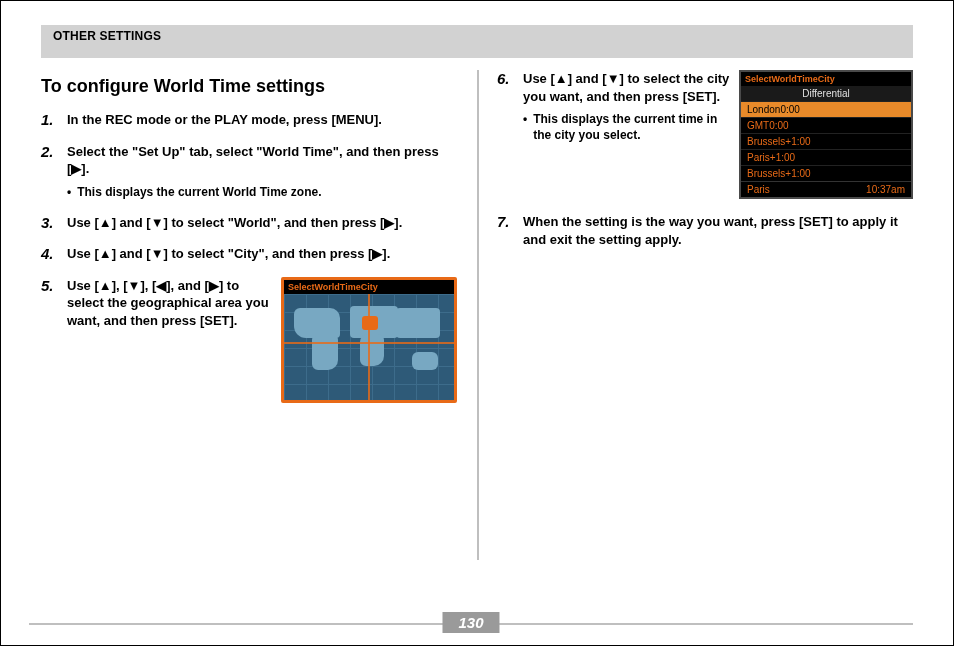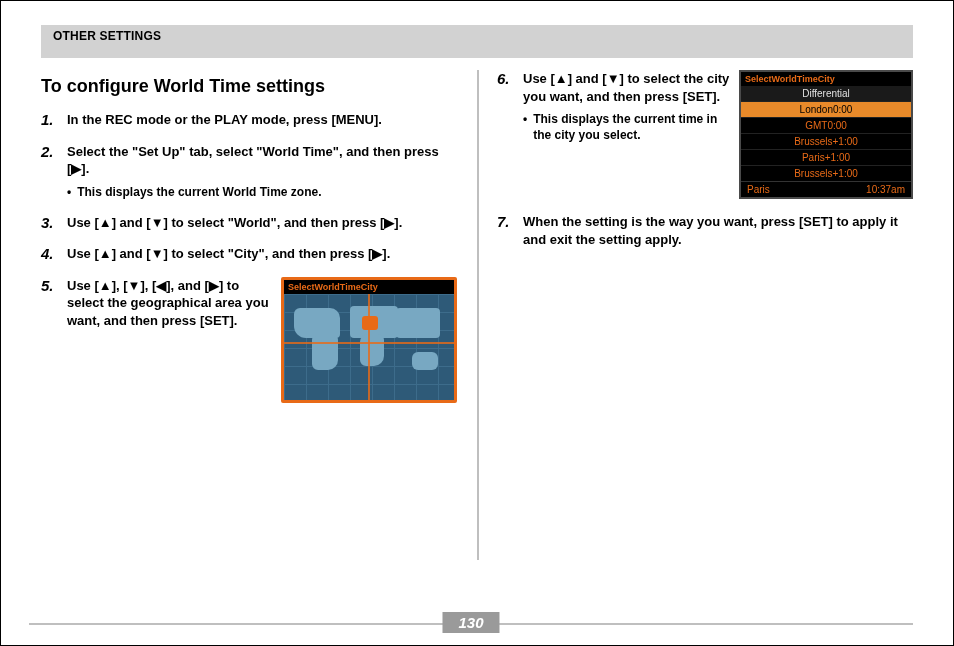--- a/index.html
+++ b/index.html
@@ -32,21 +32,21 @@
 .fig-map .l4{top:54px;left:76px;width:24px;height:32px;border-radius:8px 6px 10px 6px}
 .fig-map .l5{top:28px;left:112px;width:44px;height:30px;border-radius:4px}
 .fig-map .l6{top:72px;left:128px;width:26px;height:18px;border-radius:6px}
 .fig-map .hot{position:absolute;top:36px;left:78px;width:16px;height:14px;background:#e86a17;border-radius:3px}
 .fig-map .cross-h{position:absolute;top:62px;left:0;right:0;height:2px;background:rgba(232,106,23,.8)}
 .fig-map .cross-v{position:absolute;top:14px;bottom:0;left:84px;width:2px;background:rgba(232,106,23,.8)}
 
 .fig-list{width:170px;border:2px solid #4a4a4a;background:#000;font-size:10px;font-family:Arial,Helvetica,sans-serif}
 .fig-list .ttl{background:#000;color:#e86a17;font-weight:bold;font-size:9px;padding:2px 4px}
 .fig-list .subttl{background:#1a1a1a;color:#e0e0e0;text-align:center;padding:2px 6px;font-size:10px}
-.fig-list .row{display:flex;justify-content:center;padding:2px 6px;color:#e86a17;border-top:1px solid #222}
+.fig-list .row{display:flex;justify-content:flex-start;padding:2px 6px;color:#e86a17;border-top:1px solid #222}
 .fig-list .row.sel{background:#e88a2a;color:#000}
 .fig-list .foot{display:flex;justify-content:space-between;background:#000;color:#e86a17;padding:2px 6px;border-top:1px solid #333}
 
 .pgfoot{position:absolute;left:28px;right:40px;bottom:20px}
 .pgfoot .line{height:2px;background:#bfbfbf;position:relative}
 .pgfoot .num{position:absolute;left:50%;top:-11px;transform:translateX(-50%);background:#9a9a9a;color:#fff;font-weight:bold;font-size:15px;padding:2px 16px}
 </style>
 </head>
 <body>
 

